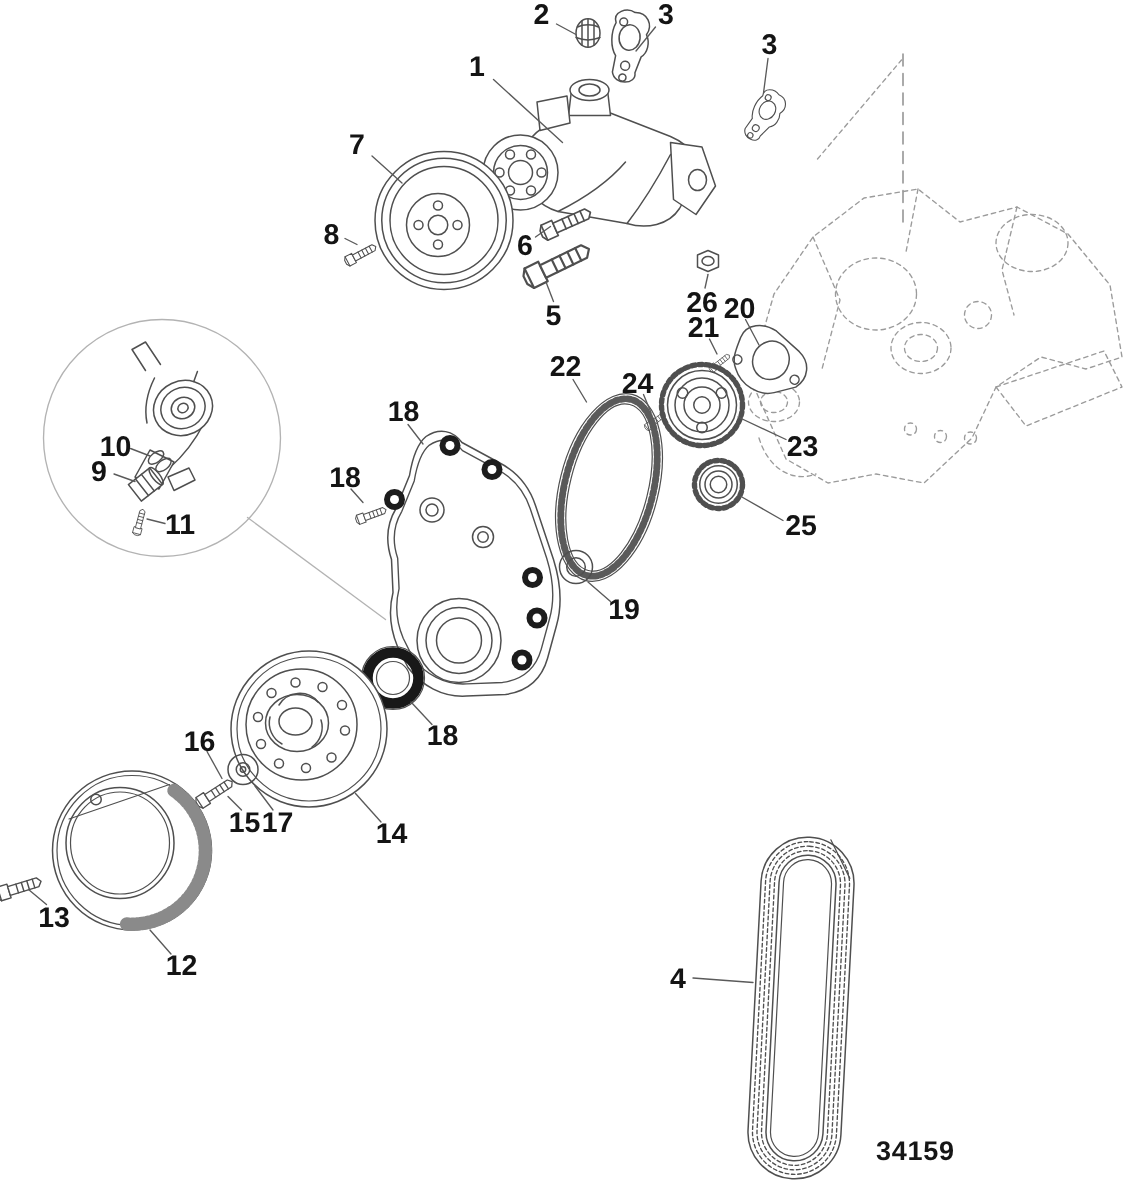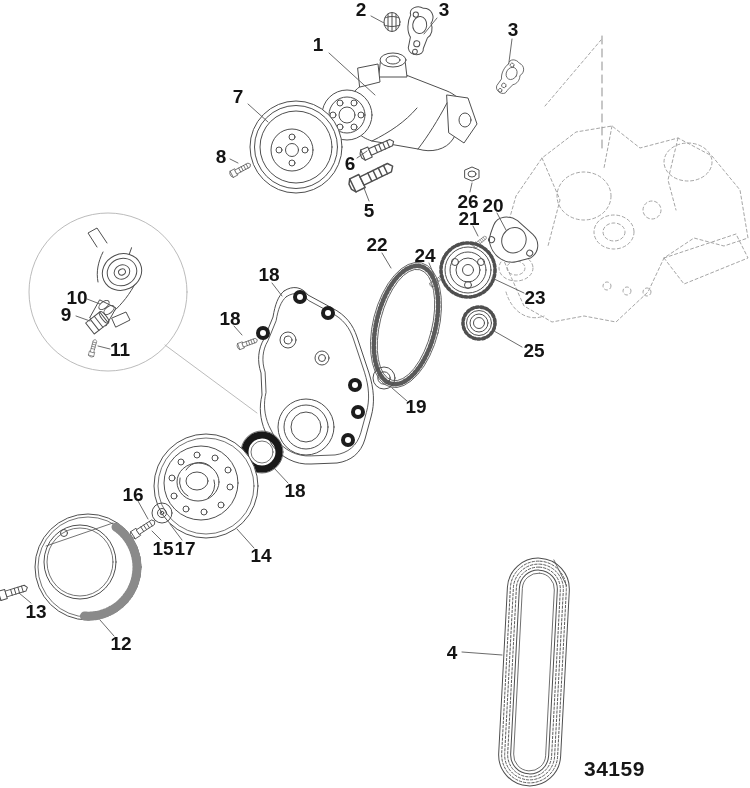--- a/index.html
+++ b/index.html
@@ -17,21 +17,21 @@
   #art .blackring{stroke:#181818;stroke-width:7;}
   #art .teeth{stroke-width:3.6;stroke-dasharray:2.4 2.4;}
   #art .chain{stroke-width:4.6;stroke-dasharray:2.2 2.2;stroke:#5a5a5a;}
   #art .rib{stroke:#8a8a8a;stroke-width:9;stroke-dasharray:1.6 1.8;}
   #art .beltrib{stroke-dasharray:2.4 1.8;stroke-width:.9;}
   #art .thin{stroke-width:.8;}
   #art .leader{stroke:#5a5a5a;stroke-width:.9;}
   #art .callout-text{fill:#141414;stroke:none;font-family:"Liberation Sans",sans-serif;
        font-weight:bold;font-size:19px;}
   .fig-code{position:absolute;left:584px;top:757px;width:110px;color:#161616;
-       font-weight:bold;font-size:21px;letter-spacing:.5px;}
+       font-weight:bold;font-size:18px;letter-spacing:.5px;}
 </style>
 </head>
 <body>
 
 <div class="stage">
 
 <svg id="art" width="750" height="788" viewBox="0 0 750 788">
 
   <defs>
     <g id="bolt">

